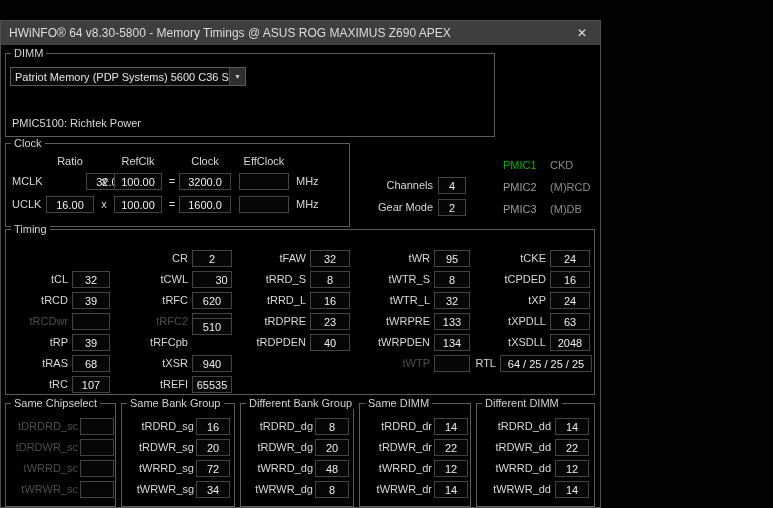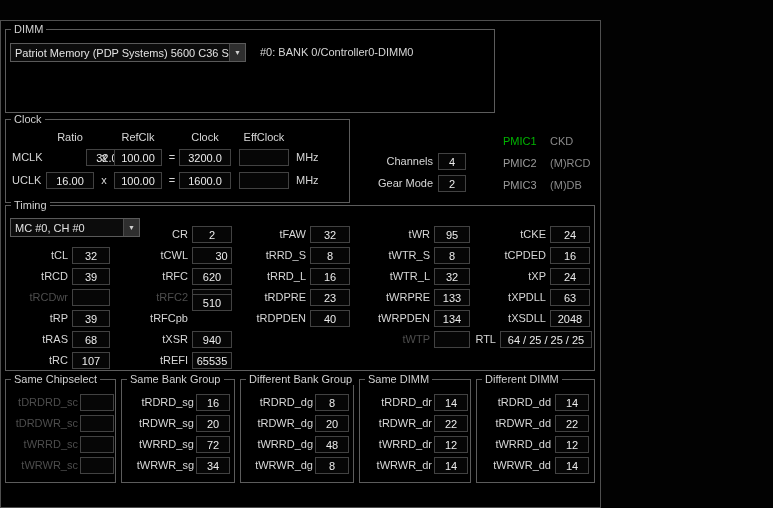--- a/index.html
+++ b/index.html
@@ -30,30 +30,34 @@
 
   .pmicrow { position:absolute; font-size:11px; white-space:nowrap; }
   .pmicname { display:inline-block; width:44px; color:#9b9b9b; }
   .pmicname.active { color:#00b400; }
   .pmicval { color:#8a8a8a; }
 </style>
 </head>
 <body>
 
 <div class="window">
+  <div class="titlebar">
+    <span class="title">HWiNFO® 64 v8.30-5800 - Memory Timings @ ASUS ROG MAXIMUS Z690 APEX</span>
+    <span class="closebtn">✕</span>
+  </div>
 
   <div class="client">
 
     <div class="group" style="left:4px;top:8px;width:490px;height:84px">
       <span class="gtitle">DIMM</span>
       <div class="combo" style="left:4px;top:13px;width:236px">
         <span class="ctext">Patriot Memory (PDP Systems) 5600 C36 Serie</span>
         <span class="carrow">▼</span>
       </div>
-      <div class="tlab" style="left:254px;top:14px;text-align:left">#0: BANK 0/Controller0-DIMM0</div>
+      <div class="tlab" style="left:6px;top:61px;text-align:left">PMIC5100: Richtek Power</div>
     </div>
 
     <div class="group" style="left:4px;top:98px;width:345px;height:84px">
       <span class="gtitle">Clock</span>
       <div class="hdr" style="left:40px;top:10px;width:48px">Ratio</div>
       <div class="hdr" style="left:108px;top:10px;width:48px">RefClk</div>
       <div class="hdr" style="left:173px;top:10px;width:52px">Clock</div>
       <div class="hdr" style="left:231px;top:10px;width:54px">EffClock</div>
 
       <div class="tlab" style="left:6px;top:29px;width:30px;text-align:left">MCLK</div>
@@ -88,24 +92,20 @@
       <span class="pmicname">PMIC2</span>
       <span class="pmicval">(M)RCD</span>
     </div>
     <div class="pmicrow" style="left:502px;top:158px">
       <span class="pmicname">PMIC3</span>
       <span class="pmicval">(M)DB</span>
     </div>
 
     <div class="group" style="left:4px;top:184px;width:590px;height:166px">
       <span class="gtitle">Timing</span>
-      <div class="combo" style="left:4px;top:12px;width:130px">
-        <span class="ctext">MC #0, CH #0</span>
-        <span class="carrow">▼</span>
-      </div>
 
       <div class="tlab" style="left:108px;top:20px;width:74px">CR</div>
       <input class="tval" style="left: 186px; top: 20px; width: 40px;" readonly="" value="2">
       <div class="tlab" style="left:228px;top:20px;width:72px">tFAW</div>
       <input class="tval" style="left: 304px; top: 20px; width: 40px;" readonly="" value="32">
       <div class="tlab" style="left:346px;top:20px;width:78px">tWR</div>
       <input class="tval" style="left: 428px; top: 20px; width: 36px;" readonly="" value="95">
       <div class="tlab" style="left:468px;top:20px;width:72px">tCKE</div>
       <input class="tval" style="left: 544px; top: 20px; width: 40px;" readonly="" value="24">
 

